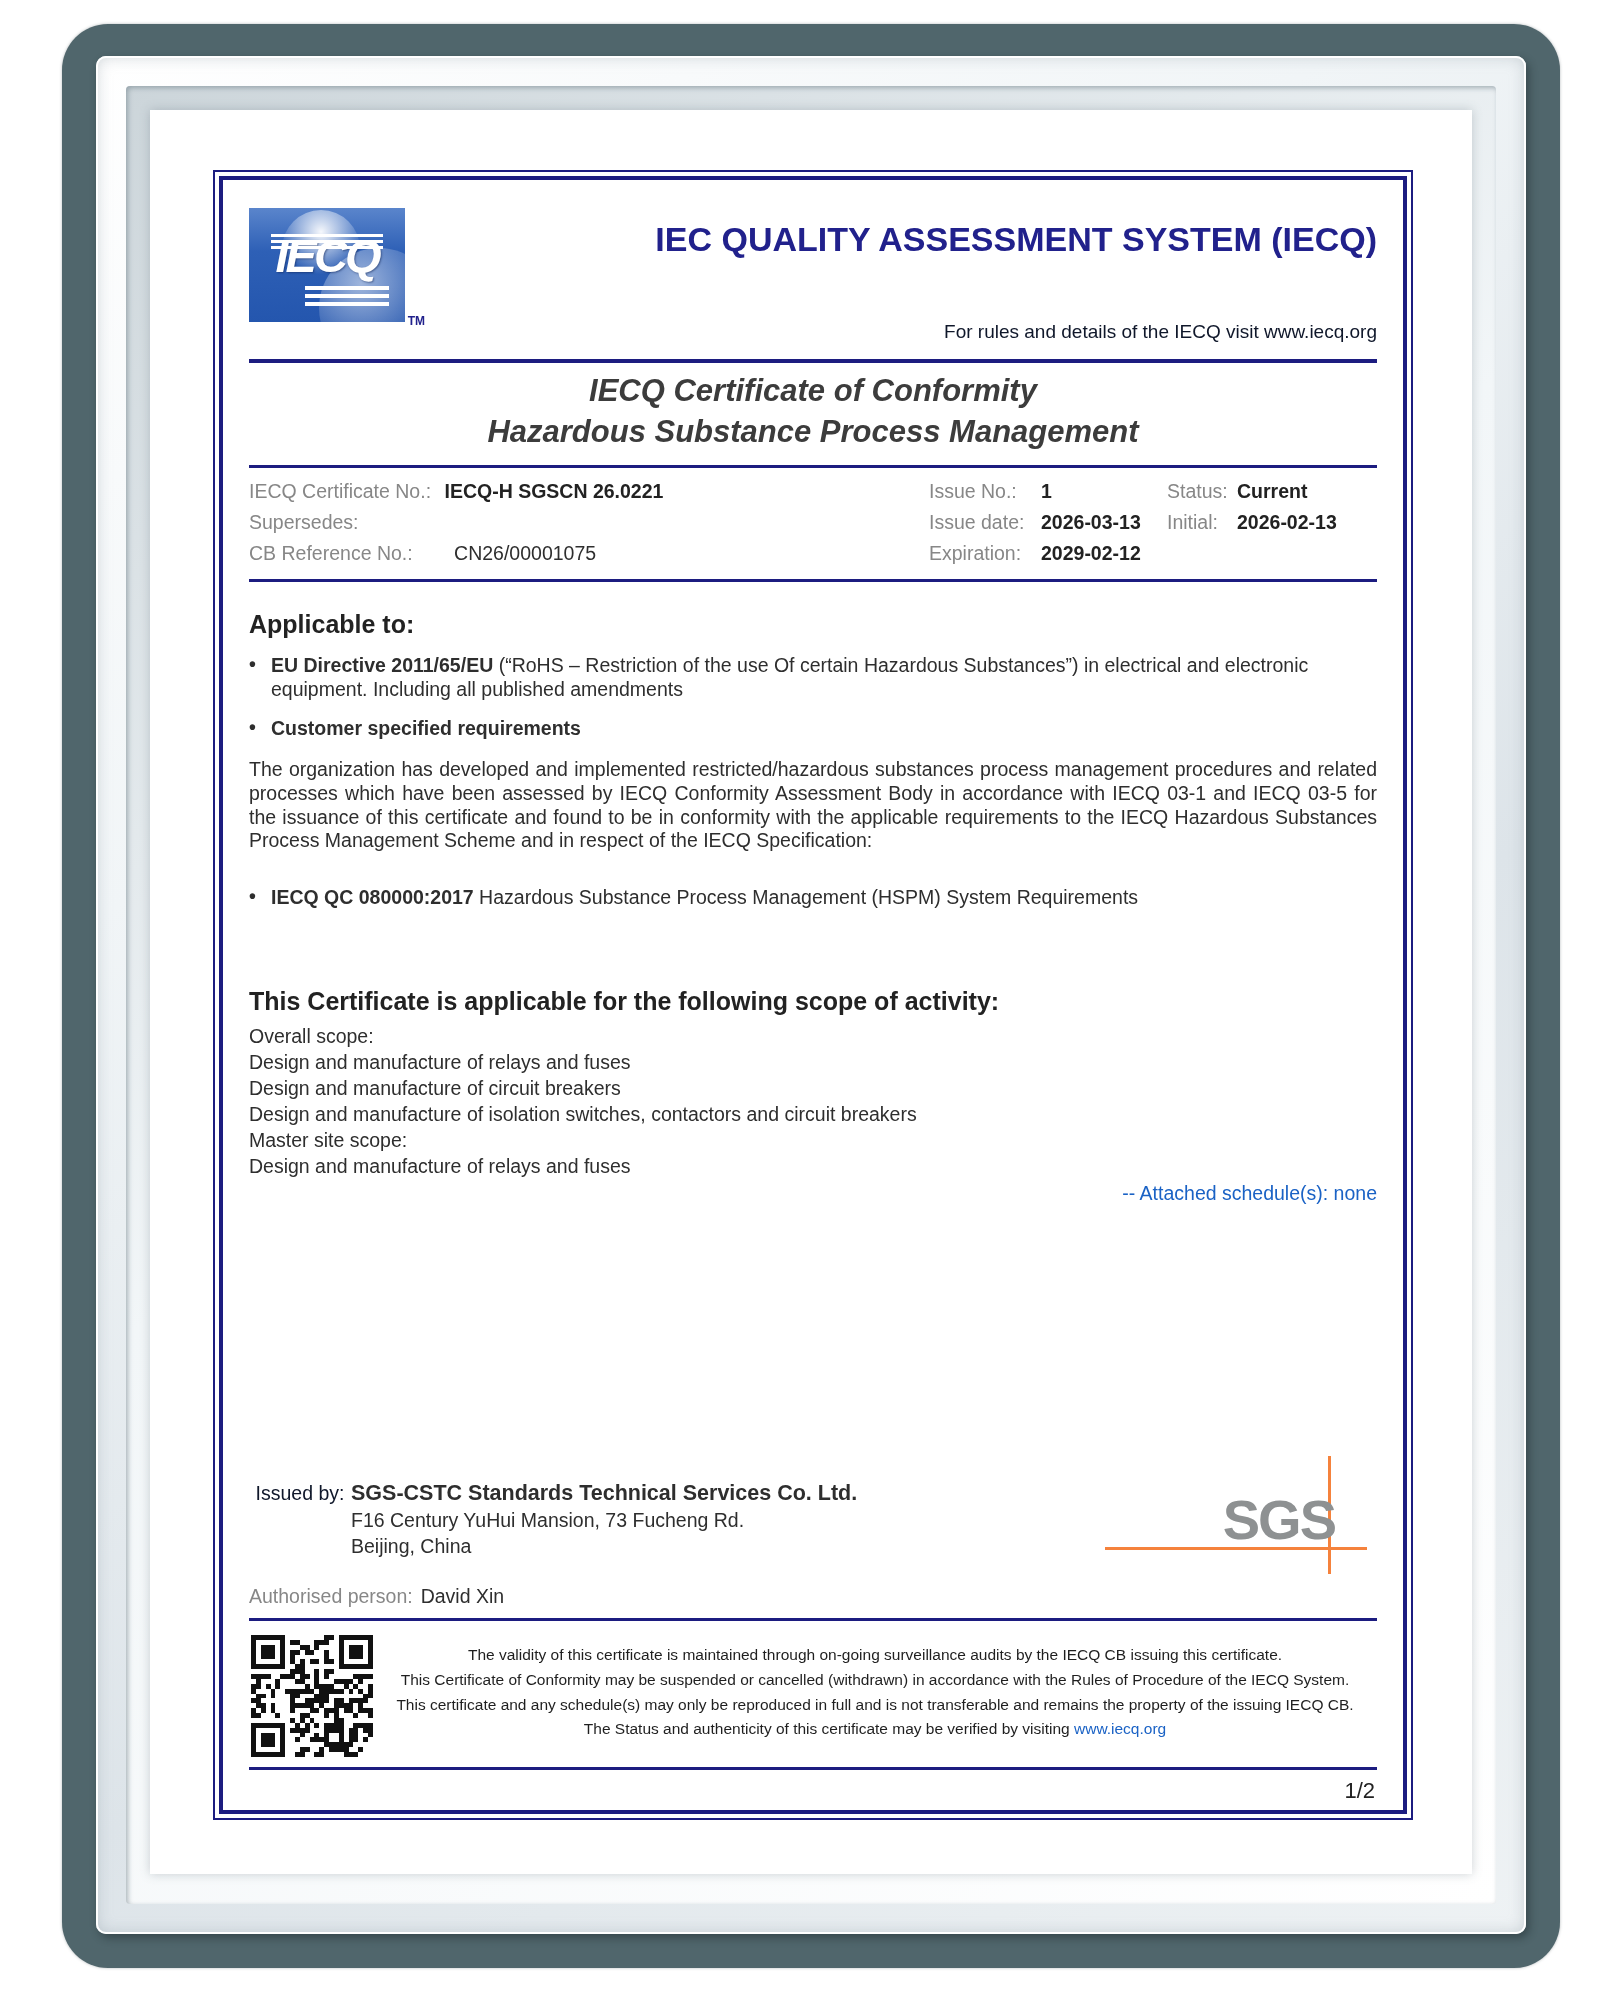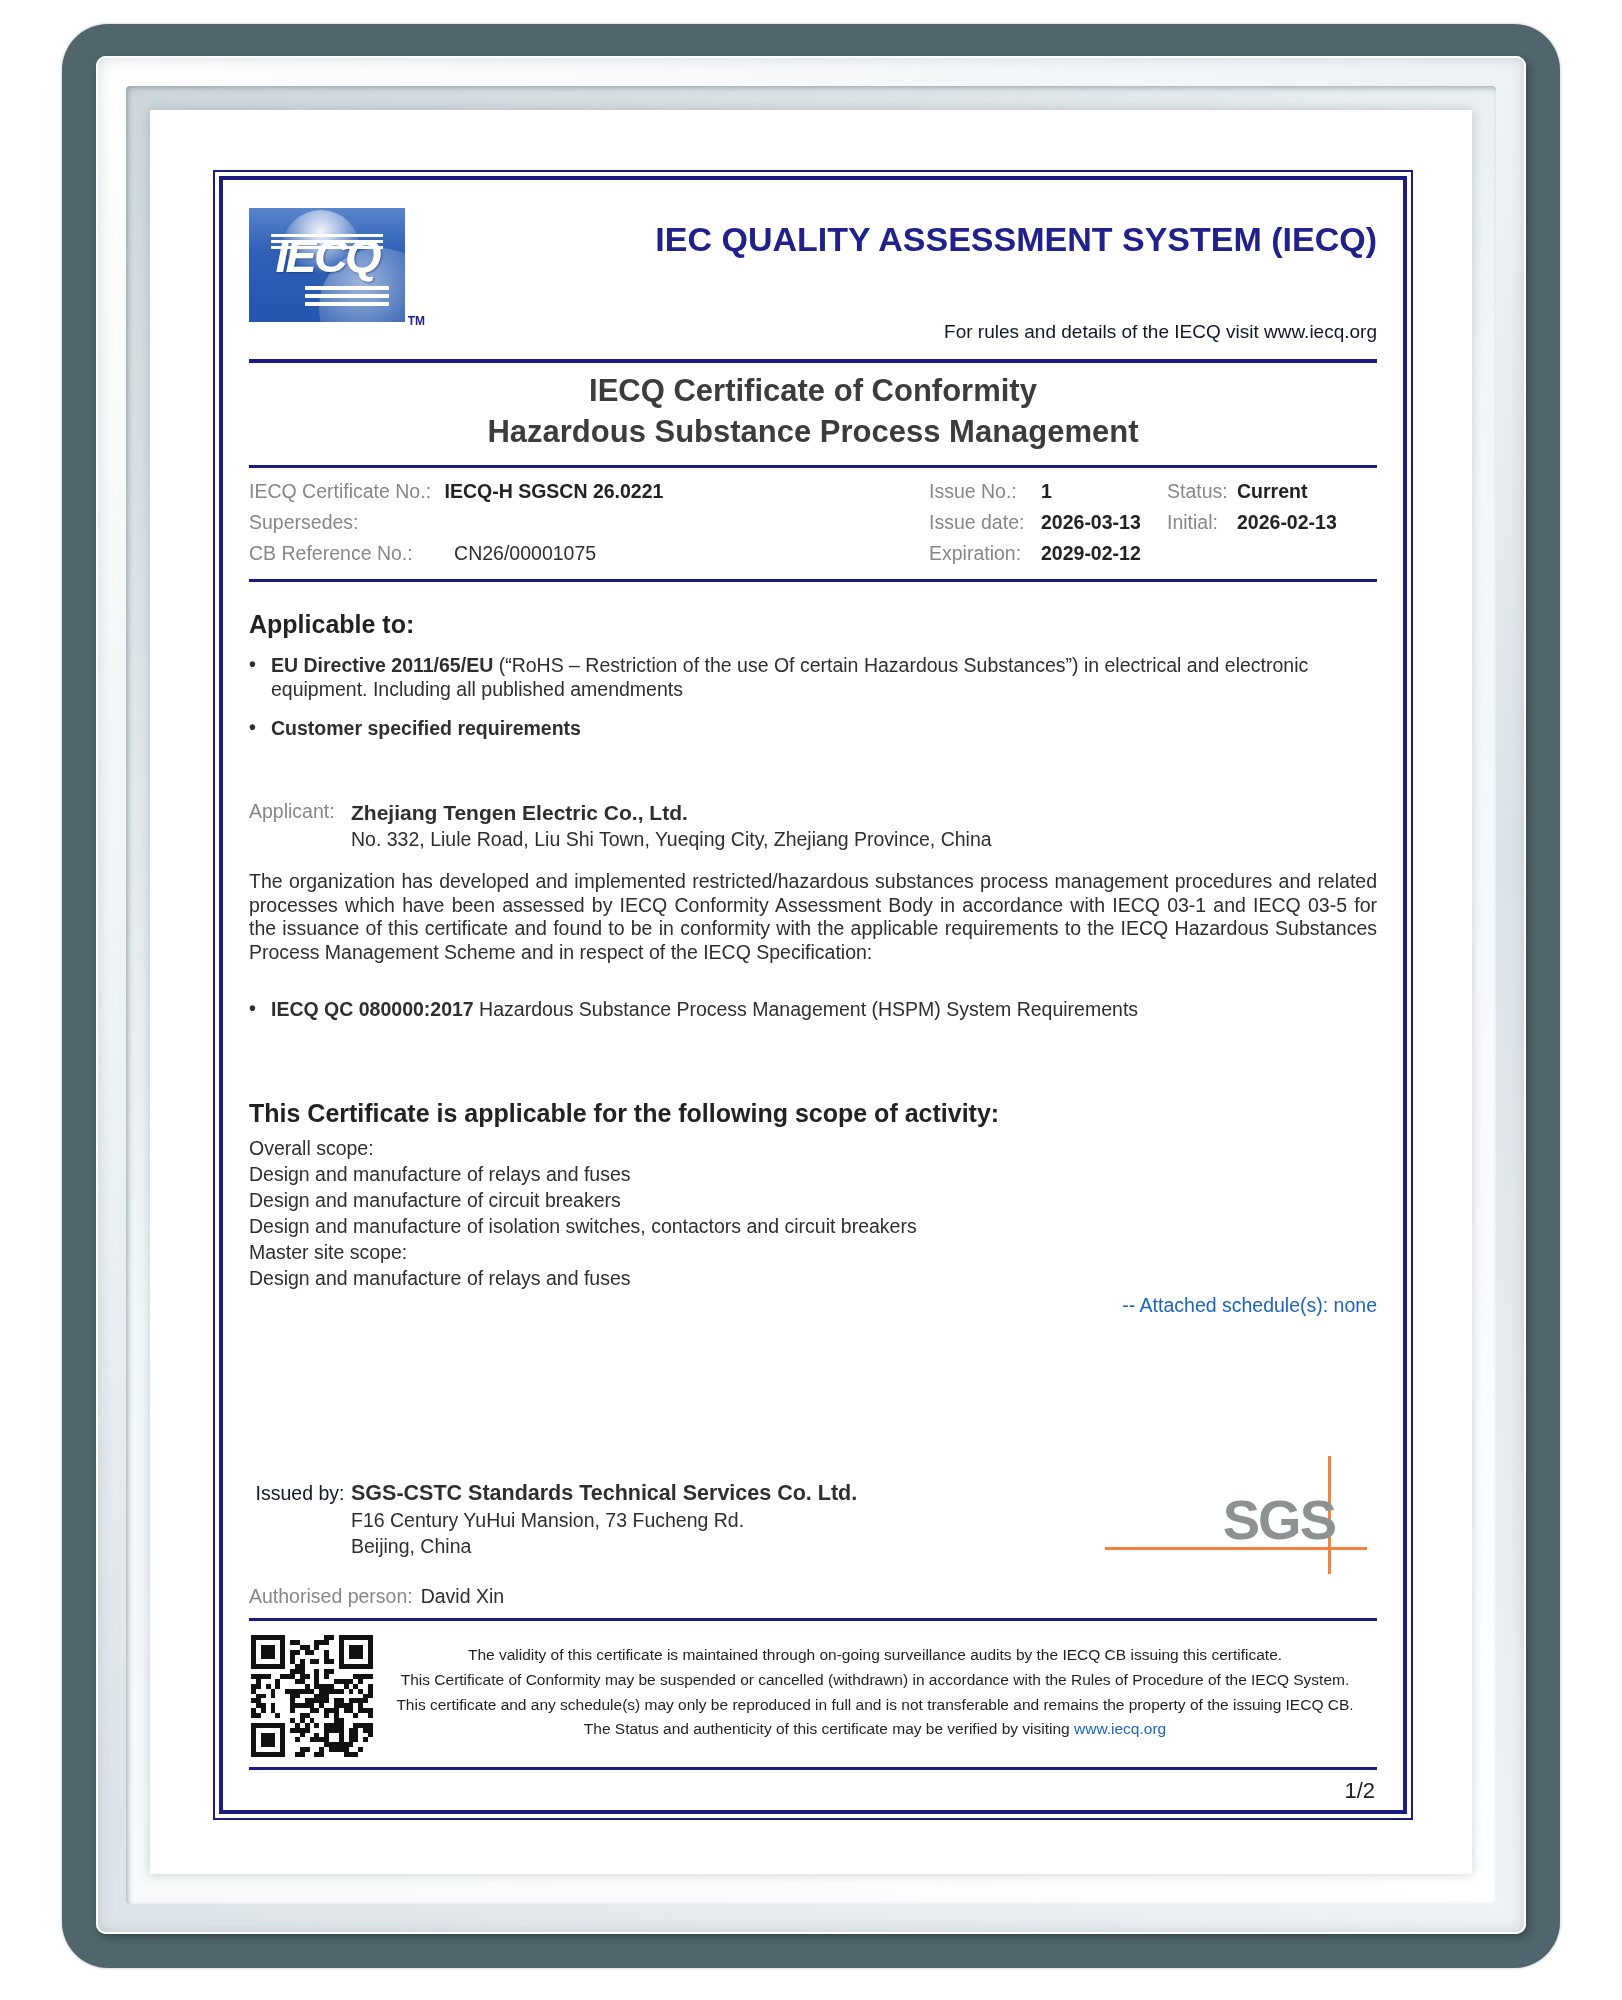--- a/index.html
+++ b/index.html
@@ -35,21 +35,21 @@
   .logo-lines-top{position:absolute;left:22px;top:26px;width:112px;z-index:3;}
   .logo-lines-top i{display:block;height:3px;background:#fff;margin-bottom:3px;}
   .logo-stripes{position:absolute;left:56px;bottom:12px;width:84px;z-index:3;}
   .logo-stripes i{display:block;height:4px;background:#fff;margin-bottom:4px;}
   .logo-tm{position:absolute;right:-18px;bottom:-6px;font-size:12px;font-weight:bold;color:#21218c;}
   .hdr-titles{flex:1;text-align:right;}
   .hdr-main{font-size:34px;font-weight:bold;color:#21218c;margin-top:12px;letter-spacing:0;}
   .hdr-sub{font-size:19px;color:#0f172a;margin-top:62px;}
 
   
-  .doc-titles{text-align:center;padding:8px 0 12px 0;border-bottom:3px solid #1c1c80;}
+  .doc-titles{text-align:center;padding:8px 0 12px 0;border-bottom:3px solid #1c1c80;font-style:italic;}
   .doc-title{font-size:31px;font-weight:bold;color:#3c3c3c;line-height:1.32;}
 
   
   .fields{display:flex;padding:8px 0 10px 0;border-bottom:3px solid #1c1c80;font-size:19.5px;}
   .fields .col-l{flex:0 0 680px;}
   .fields .col-r{flex:1;}
   .frow{height:31px;line-height:31px;white-space:nowrap;}
   .col-r .frow{display:flex;}
   .fl1{flex:0 0 112px;}
   .fv1{flex:0 0 126px;}
@@ -178,27 +178,20 @@
         <div class="bullet">
           <span class="dot">•</span>
           <span class="txt"><span class="b">EU Directive 2011/65/EU</span><span> (“RoHS – Restriction of the use Of certain Hazardous Substances”) in electrical and electronic equipment. Including all published amendments</span></span>
         </div>
         <div class="bullet">
           <span class="dot">•</span>
           <span class="txt b">Customer specified requirements</span>
         </div>
       </div>
 
-      <div class="pair">
-        <span class="lbl">Applicant:</span>
-        <span class="who">
-          <span class="nm">Zhejiang Tengen Electric Co., Ltd.</span><br>
-          <span>No. 332, Liule Road, Liu Shi Town, Yueqing City, Zhejiang Province, China</span>
-        </span>
-      </div>
 
       <div class="para">The organization has developed and implemented restricted/hazardous substances process management procedures and related processes which have been assessed by IECQ Conformity Assessment Body in accordance with IECQ 03-1 and IECQ 03-5 for the issuance of this certificate and found to be in conformity with the applicable requirements to the IECQ Hazardous Substances Process Management Scheme and in respect of the IECQ Specification:</div>
 
       <div class="bullet spec" style="font-size:19.5px;color:#2e2e2e;">
         <span class="dot">•</span>
         <span class="txt"><span class="b">IECQ QC 080000:2017</span><span> Hazardous Substance Process Management (HSPM) System Requirements</span></span>
       </div>
 
       <div class="scope">
         <div class="sec-h">This Certificate is applicable for the following scope of activity:</div>

